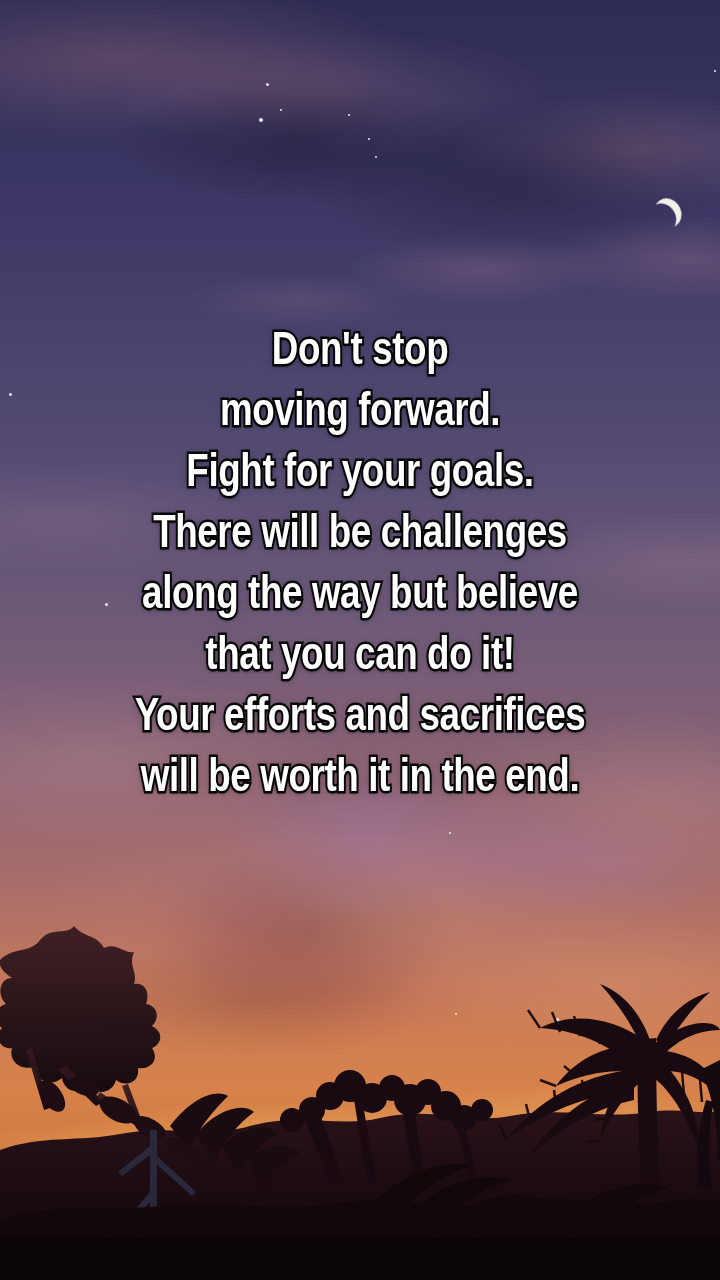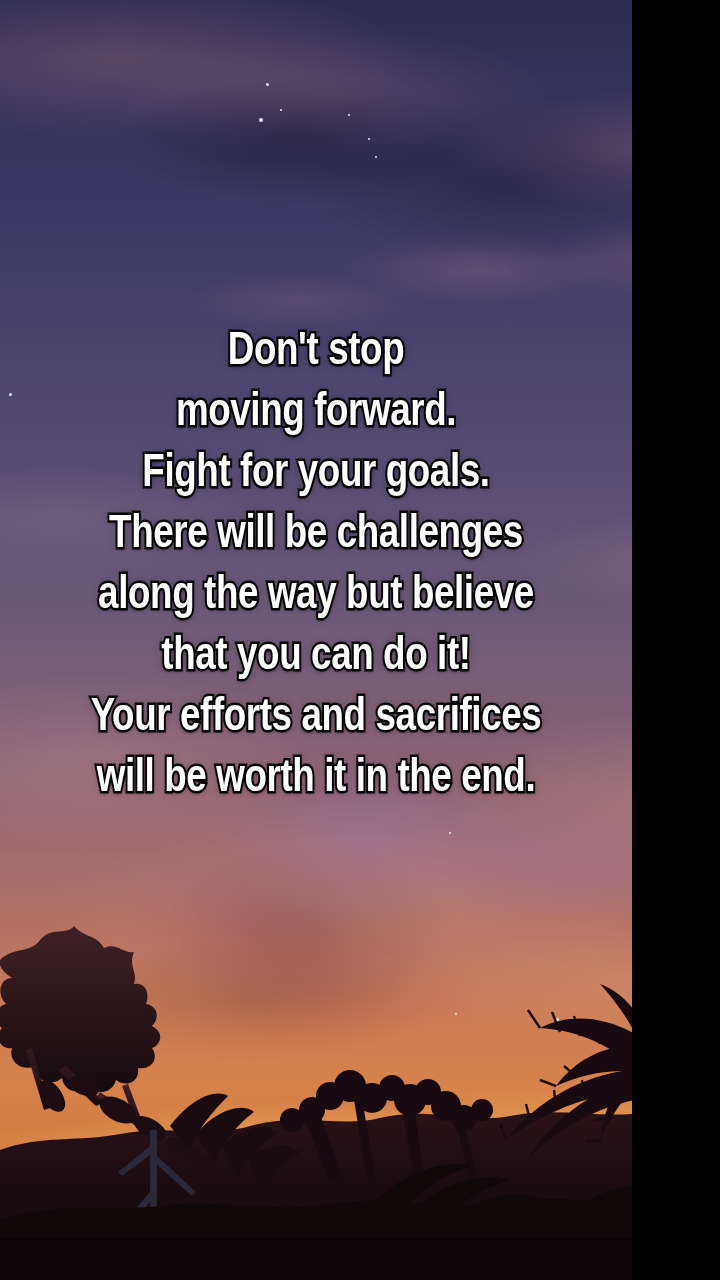--- a/index.html
+++ b/index.html
@@ -5,21 +5,21 @@
 <style>
   * { margin:0; padding:0; box-sizing:border-box; }
   html,body {
     width:720px; height:1280px;
     background:#000;
     font-family:"Liberation Sans", sans-serif;
     overflow:hidden;
   }
   #stage {
     position:relative;
-    width:632px; height:1280px;
+    width:720px; height:1280px;
     overflow:hidden;
   }
 
   
   .sky-base {
     position:absolute; inset:0;
     background:linear-gradient(to bottom,
       #2f2d55 0px,
       #333059 70px,
       #393króc 0px);

